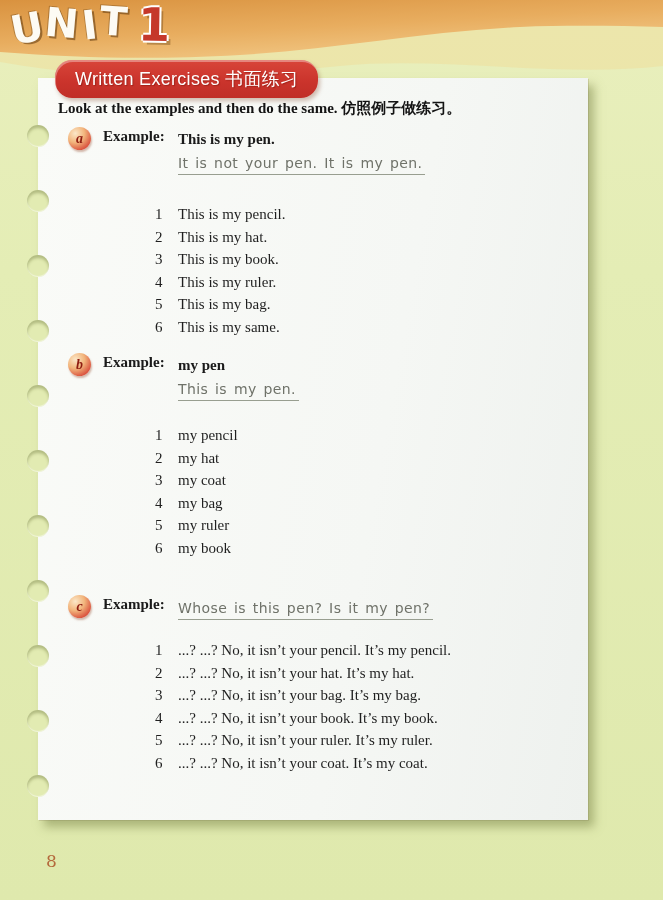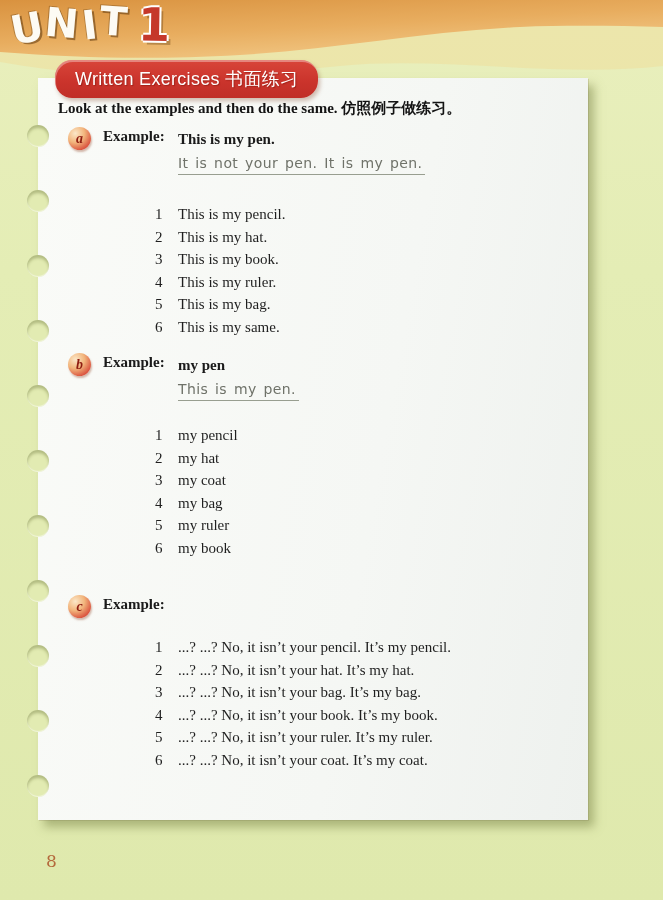--- a/index.html
+++ b/index.html
@@ -233,20 +233,21 @@
           <span class="txt">my book</span>
         </div>
       </div>
   </div>
 
   <div class="section" style="top:518px">
     <div class="sec-head">
       <span class="abc-badge">c</span>
       <span class="example-label">Example:</span>
       <div class="example-body">
+        <div class="hw-line"><span class="handwritten">Whose is this pen? Is it my pen?</span></div>
       </div>
     </div>
     <div class="item-list" style="margin-top:18px">
         <div class="row">
           <span class="num">1</span>
           <span class="txt">...? ...? No, it isn’t your pencil. It’s my pencil.</span>
         </div>
         <div class="row">
           <span class="num">2</span>
           <span class="txt">...? ...? No, it isn’t your hat. It’s my hat.</span>

